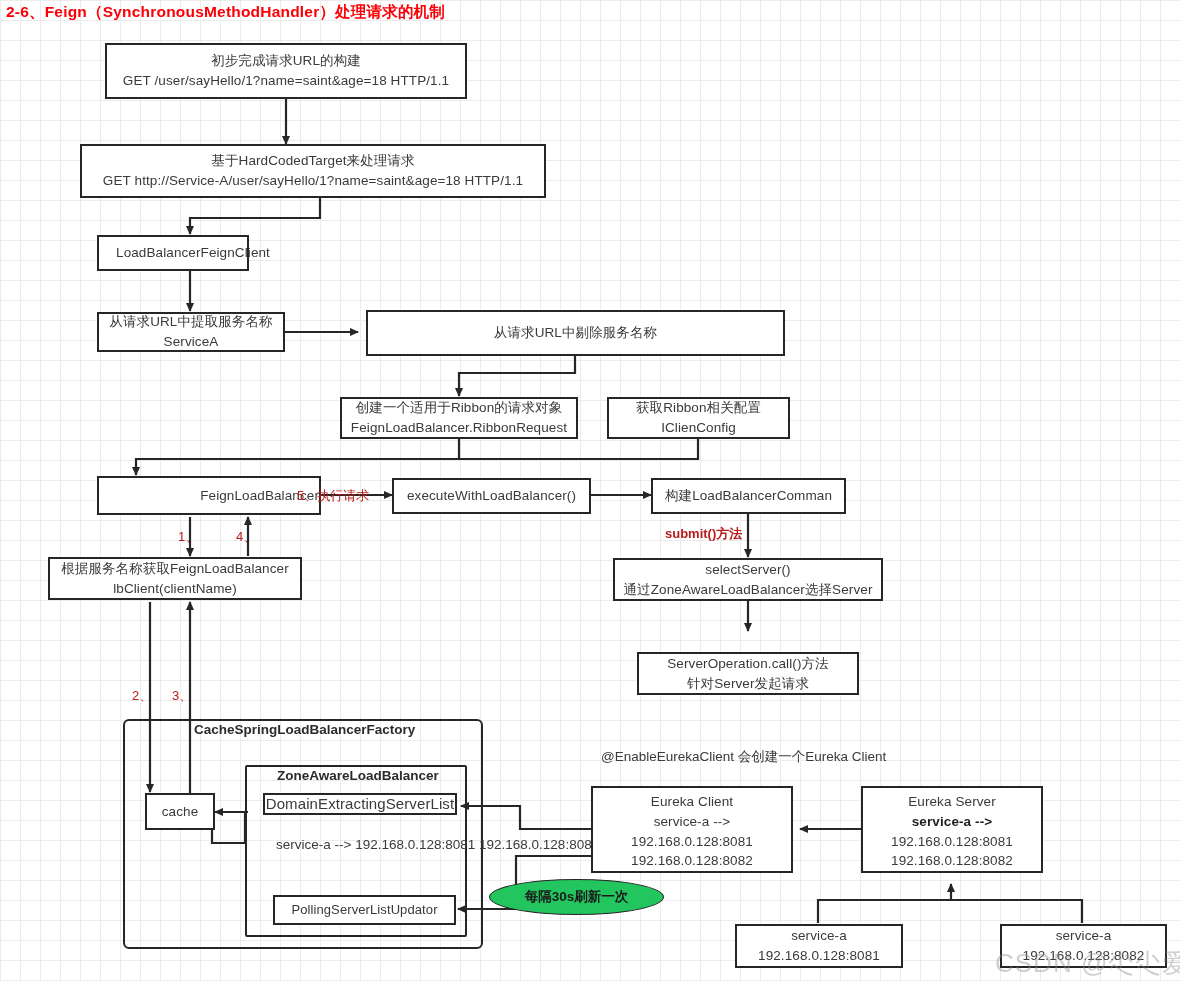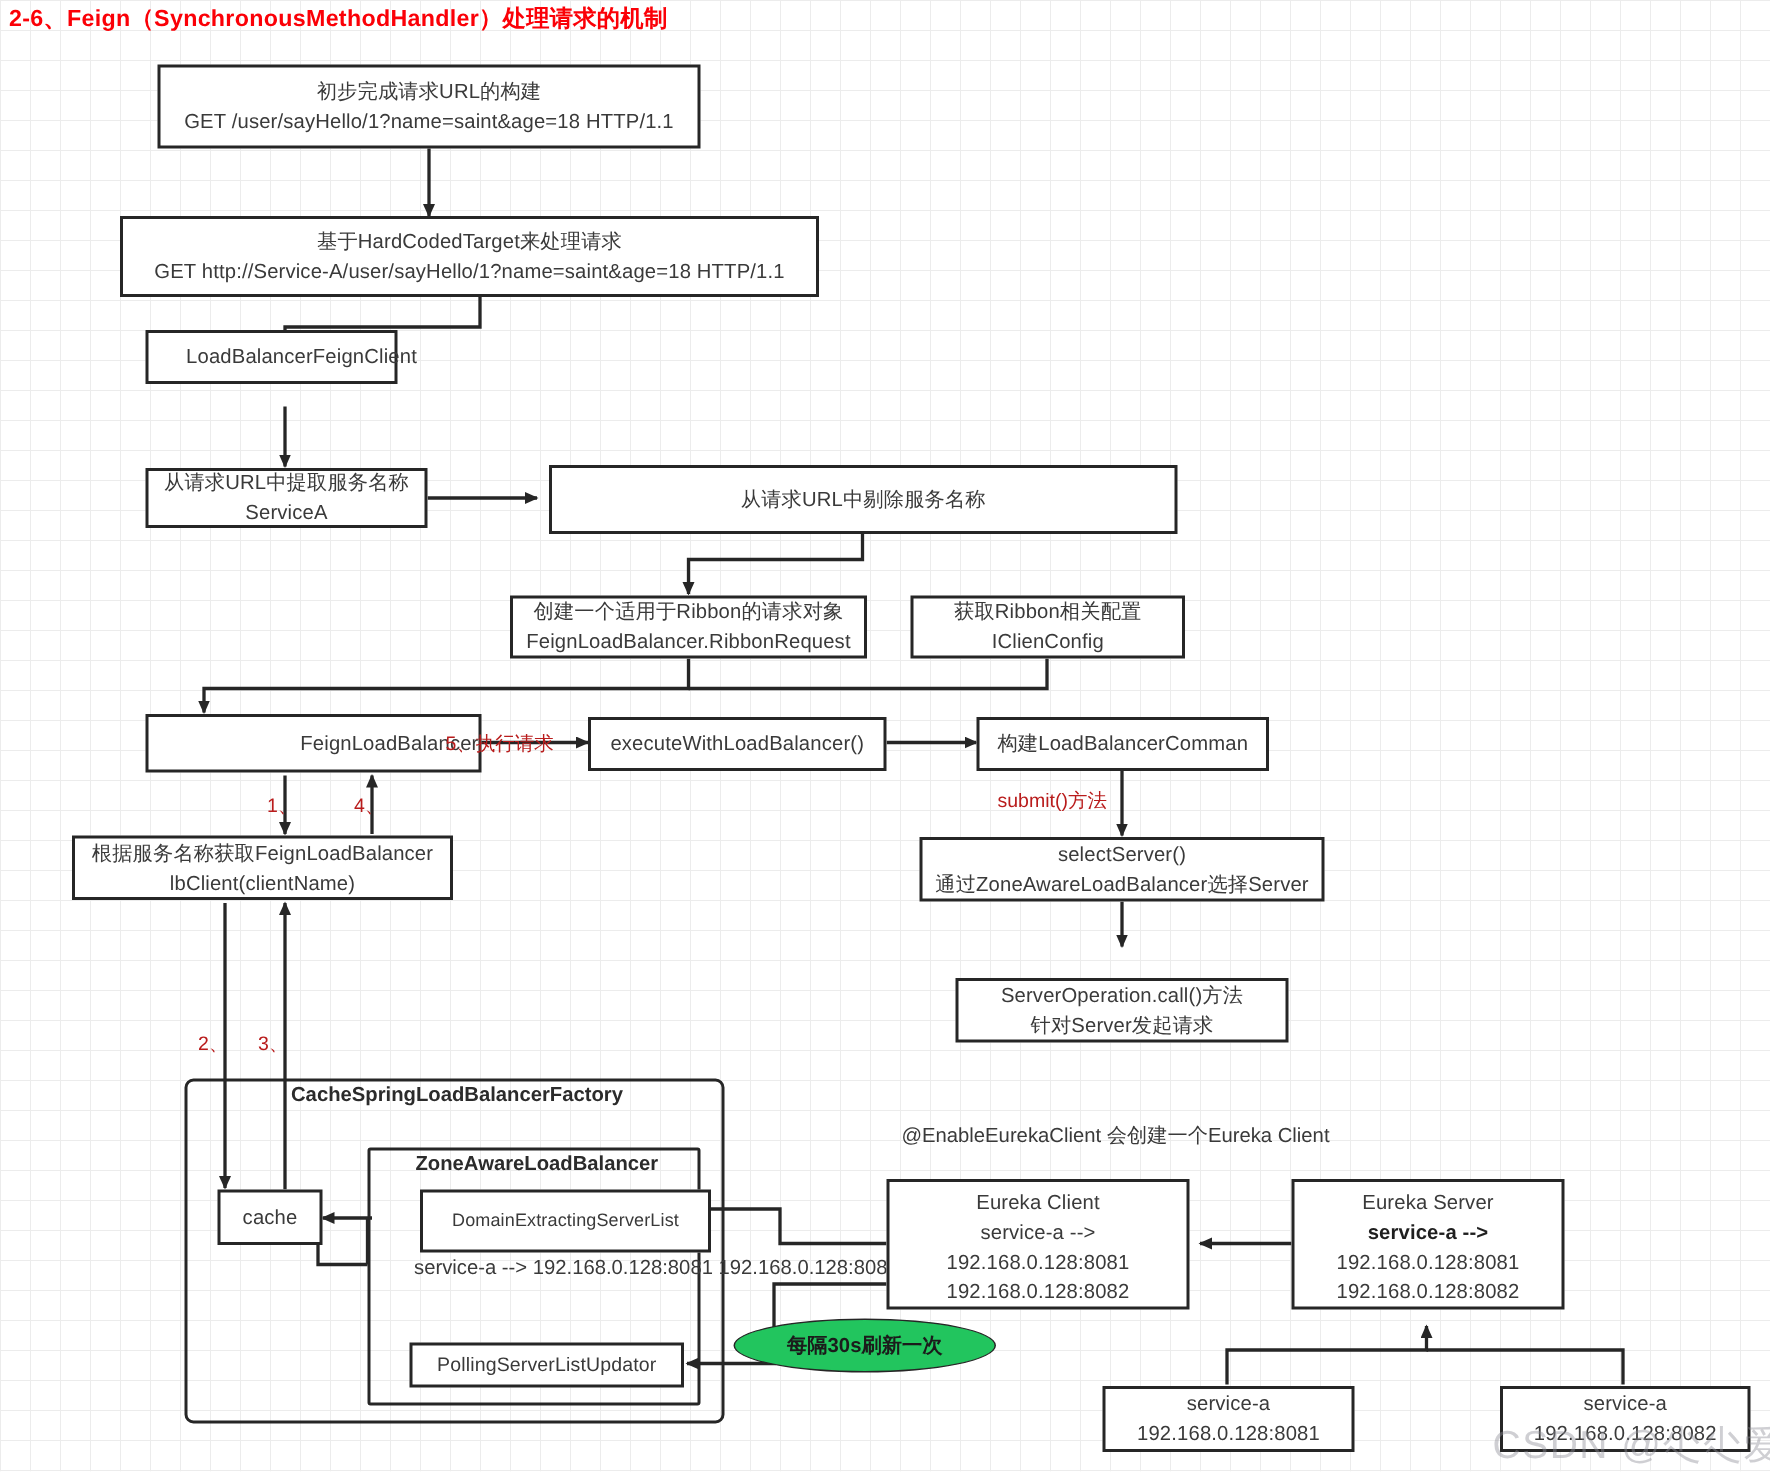--- a/index.html
+++ b/index.html
@@ -85,21 +85,21 @@
     letter-spacing:1px;
     pointer-events:none;
   }
   .edgelabel{
     position:absolute;
     font-size:13px;
     color:#b91c1c;
     white-space:nowrap;
     background:transparent;
   }
-  .edgelabel.b{font-weight:normal;}
+  .edgelabel.b{font-weight:bold;}
 </style>
 </head>
 <body>
 
 <div id="canvas"></div>
 
 <div class="title">2-6、Feign（SynchronousMethodHandler）处理请求的机制</div>
 
 <svg id="svglayer" xmlns="http://www.w3.org/2000/svg">
   <defs>
@@ -157,21 +157,21 @@
 <div class="node" style="left:105px;top:43px;width:362px;height:56px;">
   <span class="ln">初步完成请求URL的构建</span>
   <span class="ln">GET /user/sayHello/1?name=saint&amp;age=18 HTTP/1.1</span>
 </div>
 
 <div class="node" style="left:80px;top:144px;width:466px;height:54px;">
   <span class="ln">基于HardCodedTarget来处理请求</span>
   <span class="ln">GET http://Service-A/user/sayHello/1?name=saint&amp;age=18 HTTP/1.1</span>
 </div>
 
-<div class="node" style="left:97px;top:220px;width:168px;height:36px;padding-left:40px;">
+<div class="node" style="left:97px;top:235px;width:152px;height:36px;padding-left:40px;">
   <span class="ln">LoadBalancerFeignClient</span>
 </div>
 
 <div class="node" style="left:97px;top:312px;width:188px;height:40px;">
   <span class="ln">从请求URL中提取服务名称</span>
   <span class="ln">ServiceA</span>
 </div>
 
 <div class="node" style="left:366px;top:310px;width:419px;height:46px;">
   <span class="ln">从请求URL中剔除服务名称</span>
@@ -217,21 +217,21 @@
 <div class="group" style="left:123px;top:719px;width:360px;height:230px;"></div>
 <div class="group-title" style="left:194px;top:722px;">CacheSpringLoadBalancerFactory</div>
 
 <div class="node" style="left:145px;top:793px;width:70px;height:37px;">
   <span class="ln">cache</span>
 </div>
 
 <div class="group" style="left:245px;top:765px;width:222px;height:172px;border-radius:2px;"></div>
 <div class="group-title" style="left:277px;top:768px;">ZoneAwareLoadBalancer</div>
 
-<div class="node" style="left:280px;top:793px;width:194px;height:42px;font-size:12px;">
+<div class="node" style="left:263px;top:793px;width:194px;height:22px;font-size:15px;">
   <span class="ln">DomainExtractingServerList</span>
 </div>
 
 <div class="plain" style="left:276px;top:835px;width:170px;">
   <span class="ln">service-a --&gt;</span>
   <span class="ln">192.168.0.128:8081</span>
   <span class="ln">192.168.0.128:8082</span>
 </div>
 
 <div class="node" style="left:273px;top:895px;width:183px;height:30px;font-size:13px;">

